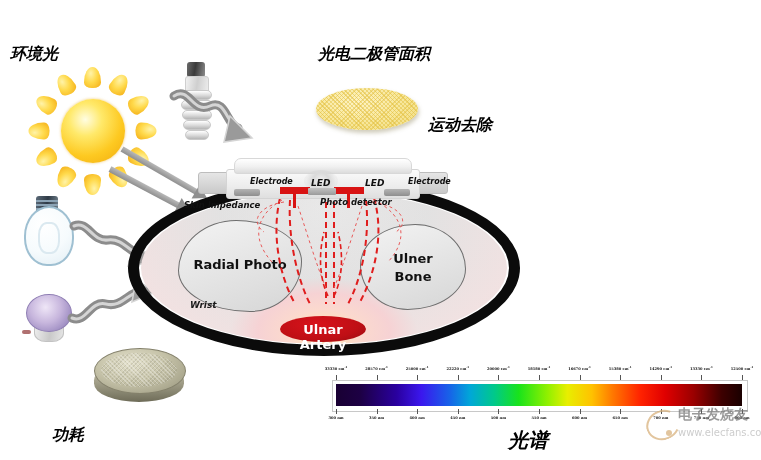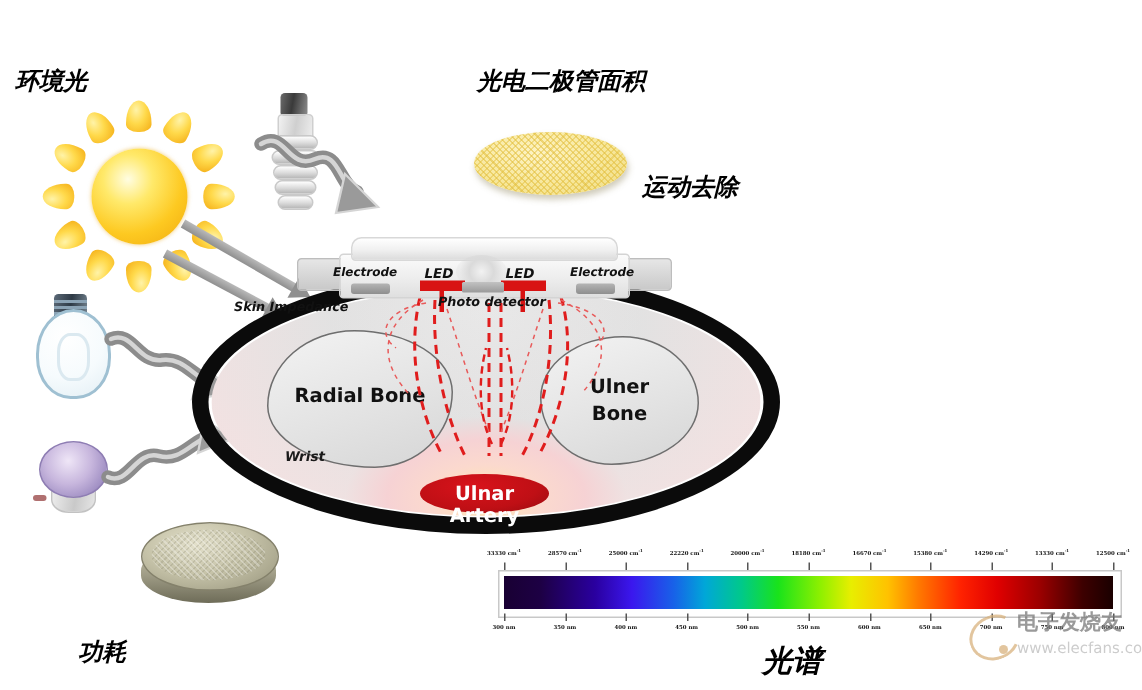--- a/index.html
+++ b/index.html
@@ -144,21 +144,21 @@
   #el-l{left:30px;}
   #el-r{left:180px;}
   .led-blk{position:absolute;top:29px;width:30px;height:7px;background:#d81313;}
   #led-l{left:76px;}
   #led-r{left:130px;}
   .led-stem{position:absolute;top:36px;width:3px;height:14px;background:#d81313;}
   #stem-l{left:89px;}
   #stem-r{left:143px;}
   #pdet{position:absolute;left:104px;top:30px;width:28px;height:7px;border-radius:1px;
     background:linear-gradient(180deg,#c2c2c2,#9a9a9a);}
-  .mod-lab{position:absolute;font-weight:bold;font-style:italic;color:#111;white-space:nowrap;}
+  .mod-lab{position:absolute;font-weight:bold;font-style:italic;color:#111;white-space:nowrap;margin-left:28px;}
   #lab-el-l{left:18px;top:19px;font-size:8px;}
   #lab-el-r{left:176px;top:19px;font-size:8px;}
   #lab-led-l{left:79px;top:20px;font-size:9px;}
   #lab-led-r{left:133px;top:20px;font-size:9px;}
   #lab-pdet{left:88px;top:39px;font-size:8.5px;}
   #lab-skin{left:-48px;top:42px;font-size:8.5px;}
 
   
   #right-panel{left:545px;top:76px;width:166px;height:258px;
     background:#a9b5da;border:1px solid #6b79a8;}
@@ -287,21 +287,21 @@
     <polygon points="70,2 90,14 66,24" fill="#9a9a9a" stroke="#d5d5d5" stroke-width="1.5"></polygon>
   </svg>
 
   <div class="abs" id="pd-ellipse"></div>
 
   <div class="abs" id="wrist">
     <div id="tissue"></div>
     <div id="strap"></div>
 
     <div class="bone" id="bone-radial">
-      <div class="bone-lab" style="top:36px;">Radial Bone</div>
+      <div class="bone-lab" style="top:36px;">Radial Photo</div>
     </div>
     <div class="bone" id="bone-ulner">
       <div class="bone-lab" style="top:26px;">Ulner</div>
       <div class="bone-lab" style="top:44px;">Bone</div>
     </div>
 
     <div id="wrist-lab">Wrist</div>
 
     <svg class="abs" style="left:110px;top:34px;" width="186" height="128" viewBox="0 0 186 128">
       <g stroke="#e01d1d" fill="none" stroke-width="2" stroke-dasharray="6 4">

